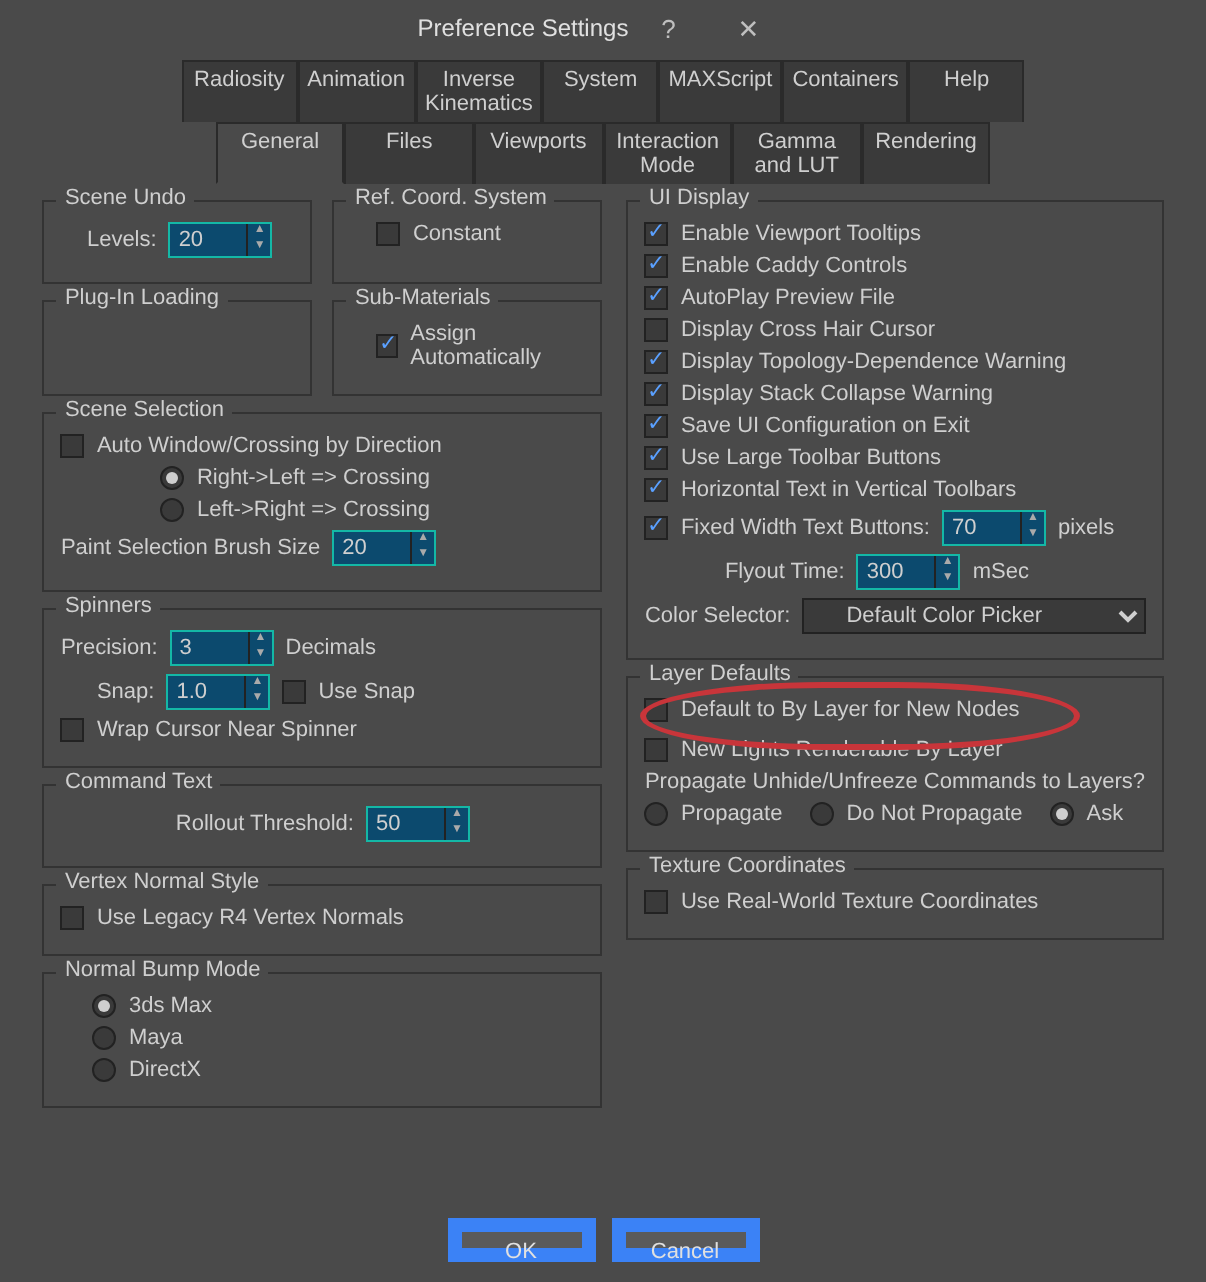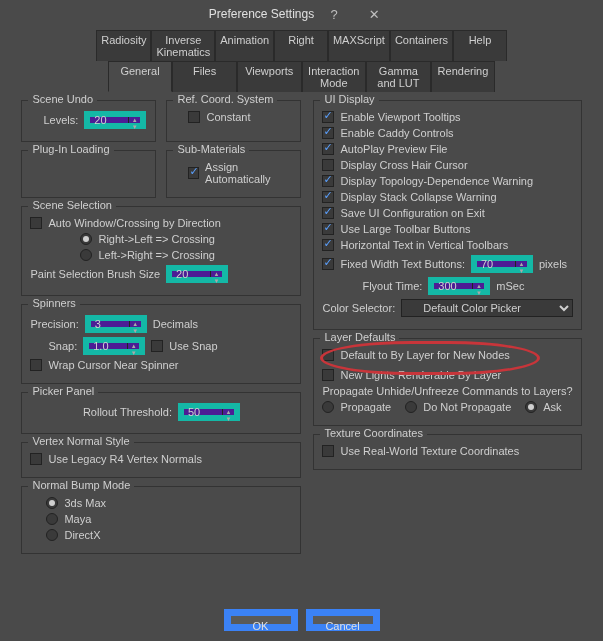--- a/index.html
+++ b/index.html
@@ -19,21 +19,21 @@
   .group { border: 1px solid #333; padding: 6px 8px 8px 8px; position: relative; }
   .group > .legend { position: absolute; top: -8px; left: 6px; background: #4a4a4a; padding: 0 4px; color: #cfcfcf; }
   .row { display: flex; align-items: center; gap: 6px; margin: 4px 0; }
   .row.inset { padding-left: 16px; }
   .row.inset2 { padding-left: 50px; }
   label, span.lbl { color: #cfcfcf; }
   input[type=checkbox] { width: 12px; height: 12px; appearance: none; background: #3a3a3a; border: 1px solid #222; position: relative; cursor: pointer; }
   input[type=checkbox]:checked::after { content: "✓"; position: absolute; top: -3px; left: 0; font-size: 11px; color: #5aa0ff; }
   input[type=radio] { width: 12px; height: 12px; appearance: none; background: #3a3a3a; border: 1px solid #222; border-radius: 50%; position: relative; cursor: pointer; }
   input[type=radio]:checked::after { content: ""; position: absolute; top: 2px; left: 2px; width: 6px; height: 6px; background: #cfcfcf; border-radius: 50%; }
-  .spin { display: inline-flex; align-items: center; background: #4c1d95; border: 6px solid #14b8a6; height: 18px; }
+  .spin { display: inline-flex; align-items: center; background: #0c4a6e; border: 1px solid #14b8a6; height: 18px; }
   .spin input { width: 38px; background: transparent; border: none; color: #cfcfcf; padding: 1px 4px; font-size: 11px; outline: none; }
   .spin .arrows { width: 12px; height: 100%; display: flex; flex-direction: column; border-left: 1px solid #222; }
   .spin .arrows div { flex: 1; font-size: 6px; line-height: 7px; text-align: center; color: #aaa; cursor: pointer; }
   select { background: #3a3a3a; border: 1px solid #222; color: #cfcfcf; height: 18px; font-size: 11px; padding: 0 17px; cursor: pointer; }
   .twocol { display: flex; gap: 10px; }
   .twocol > .group { flex: 1; padding-left: 21px; }
   .red-circle { position: absolute; border: 3px solid #c8353a; border-radius: 50% / 60%; width: 220px; height: 34px; top: -8px; left: -2px; pointer-events: none; }
   .footer { display: flex; justify-content: flex-end; gap: 8px; padding: 6px 12px 10px 12px; }
   .btn { width: 74px; height: 22px; background: #5a5a5a; border: 7px solid #3b82f6; color: #e0e0e0; text-align: center; line-height: 20px; cursor: pointer; font-size: 11px; }
 </style>
@@ -43,23 +43,23 @@
 <div class="window">
 
   <div class="titlebar">
     <span class="title">Preference Settings</span>
     <span class="icon">?</span>
     <span class="icon">✕</span>
   </div>
 
   <div class="tabs row1" id="tabs1">
       <div class="tab">Radiosity</div>
+      <div class="tab">Animation</div>
       <div class="tab">Inverse Kinematics</div>
-      <div class="tab">Animation</div>
-      <div class="tab">Right</div>
+      <div class="tab">System</div>
       <div class="tab">MAXScript</div>
       <div class="tab">Containers</div>
       <div class="tab">Help</div>
     </div>
   <div class="tabs row2" id="tabs2">
       <div class="tab active">General</div>
       <div class="tab">Files</div>
       <div class="tab">Viewports</div>
       <div class="tab">Interaction Mode</div>
       <div class="tab">Gamma and LUT</div>
@@ -157,21 +157,21 @@
           <input type="checkbox" style="">
             <span class="lbl">Use Snap</span>
         </div>
         <div class="row">
             <input type="checkbox" style="">
             <span class="lbl">Wrap Cursor Near Spinner</span>
           </div>
       </div>
 
       <div class="group">
-        <span class="legend">Picker Panel</span>
+        <span class="legend">Command Text</span>
         <div class="row" style="justify-content:center">
             <span class="lbl">Rollout Threshold:</span>
           <span class="spin">
               <input value="50" style="">
               <span class="arrows">
                 <div>▲</div>
                 <div>▼</div>
               </span>
             </span>
         </div>

